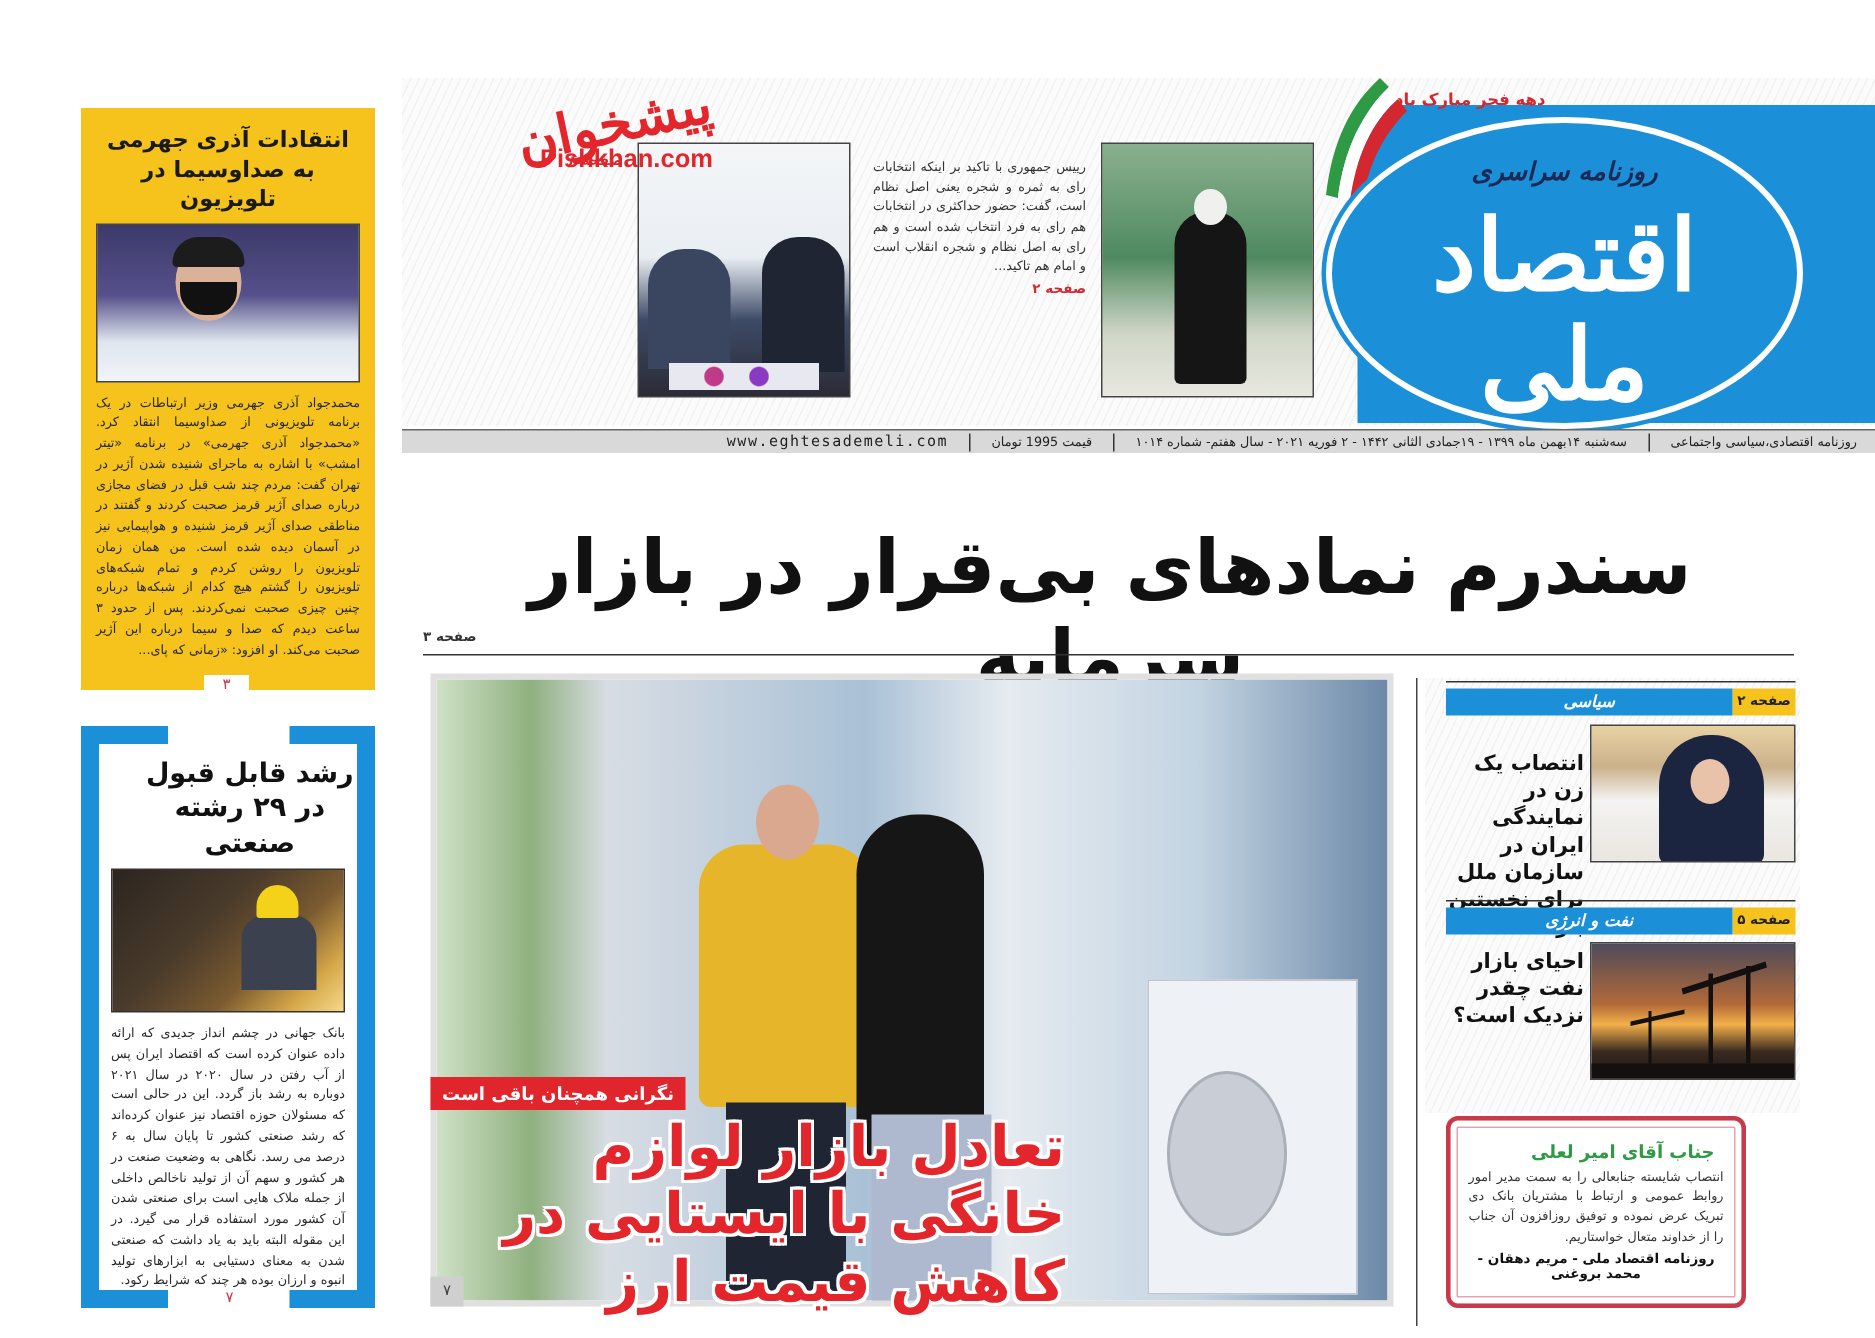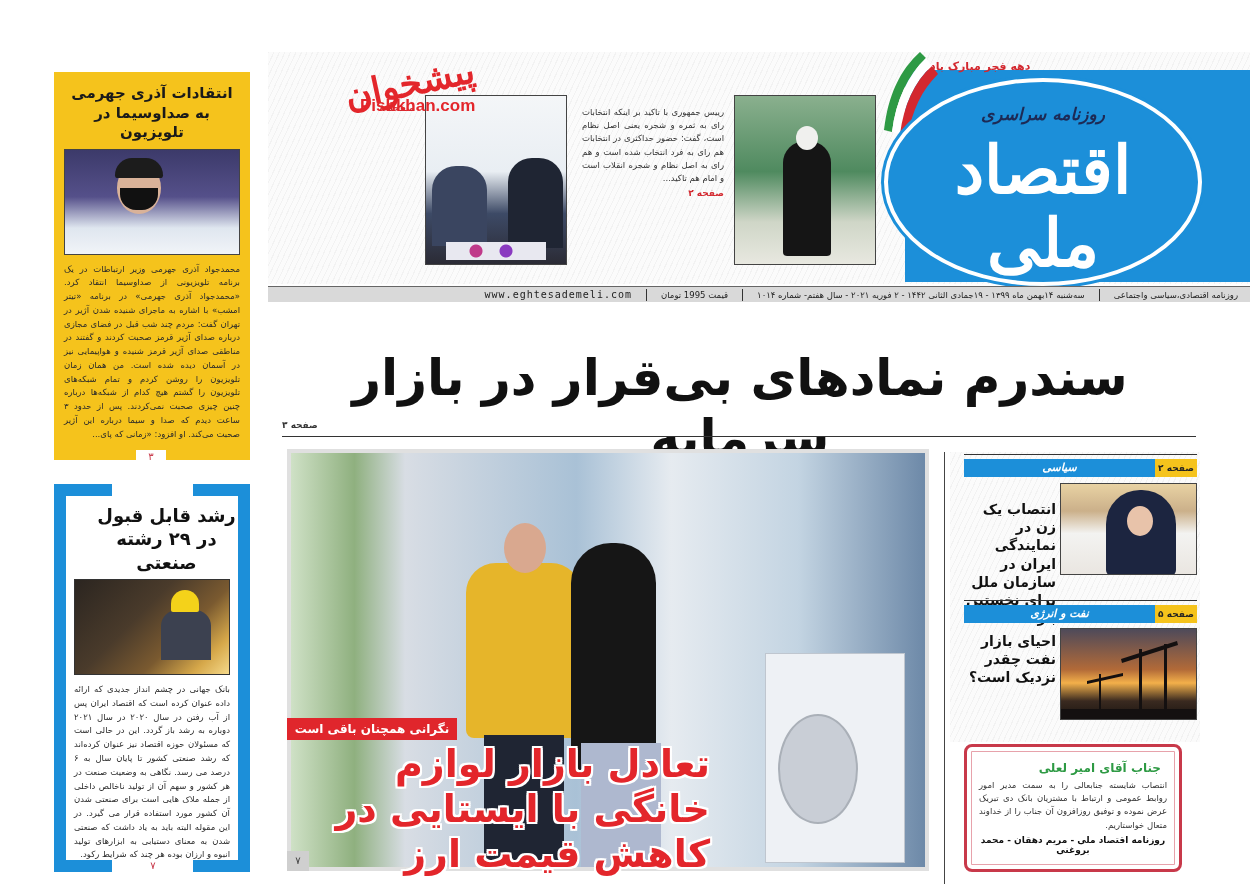--- a/index.html
+++ b/index.html
@@ -94,21 +94,21 @@
   .side-title { position: absolute; font-size: 14px; font-weight: bold; line-height: 1.3; text-align: right; color: #111; }
 
   .photo-envoy { left: 1060px; top: 483px; width: 137px; height: 92px;
     background: linear-gradient(180deg, #e8d2a3 0%, #cbb08a 30%, #f3f3f1 55%, #eae6e1 100%); }
   .photo-envoy .hijab { position: absolute; left: 45px; top: 6px; width: 70px; height: 86px; background: #1c2540; border-radius: 34px 34px 6px 6px; }
   .photo-envoy .face { position: absolute; left: 66px; top: 22px; width: 26px; height: 30px; background: #e8c3aa; border-radius: 50%; }
 
   .photo-oil { left: 1060px; top: 628px; width: 137px; height: 92px;
     background: linear-gradient(180deg, #4e4a5a 0%, #b26a38 45%, #f3b04a 60%, #3a2a20 80%, #1a1410 100%); }
 
-  .ad-box { position: absolute; left: 964px; top: 744px; width: 218px; height: 128px; border: 3px solid #c8394a; border-radius: 8px; background: #fff;
+  .ad-box { position: absolute; left: 964px; top: 744px; width: 200px; height: 128px; border: 3px solid #c8394a; border-radius: 8px; background: #fff;
     box-shadow: inset 0 0 0 4px #fff, inset 0 0 0 5px #e7a2ab; padding: 14px 12px 0 12px; }
   .ad-box h4 { color: #2e9a44; font-size: 12px; font-weight: bold; text-align: right; padding-right: 6px; }
   .ad-box p { font-size: 8.5px; color: #333; line-height: 1.55; text-align: justify; margin-top: 4px; }
   .ad-box .sig { font-size: 9px; font-weight: bold; color: #111; margin-top: 3px; text-align: center; }
 
   
   .yellow-box { position: absolute; left: 54px; top: 72px; width: 196px; height: 388px; background: #f5c31c; padding: 12px 10px 0 10px; }
   .yellow-box h3 { font-size: 15px; font-weight: bold; text-align: center; line-height: 1.3; color: #1a1a1a; }
   .yellow-box .ph { margin-top: 6px; height: 106px; border: 1px solid #444; background: linear-gradient(180deg, #3c3a6a 0%, #55508a 45%, #dfe6ef 75%, #f1f4f8 100%); position: relative; overflow: hidden; }
   .yellow-box .ph .head { position: absolute; left: 52px; top: 12px; width: 44px; height: 52px; background: #d9b299; border-radius: 50%; }

